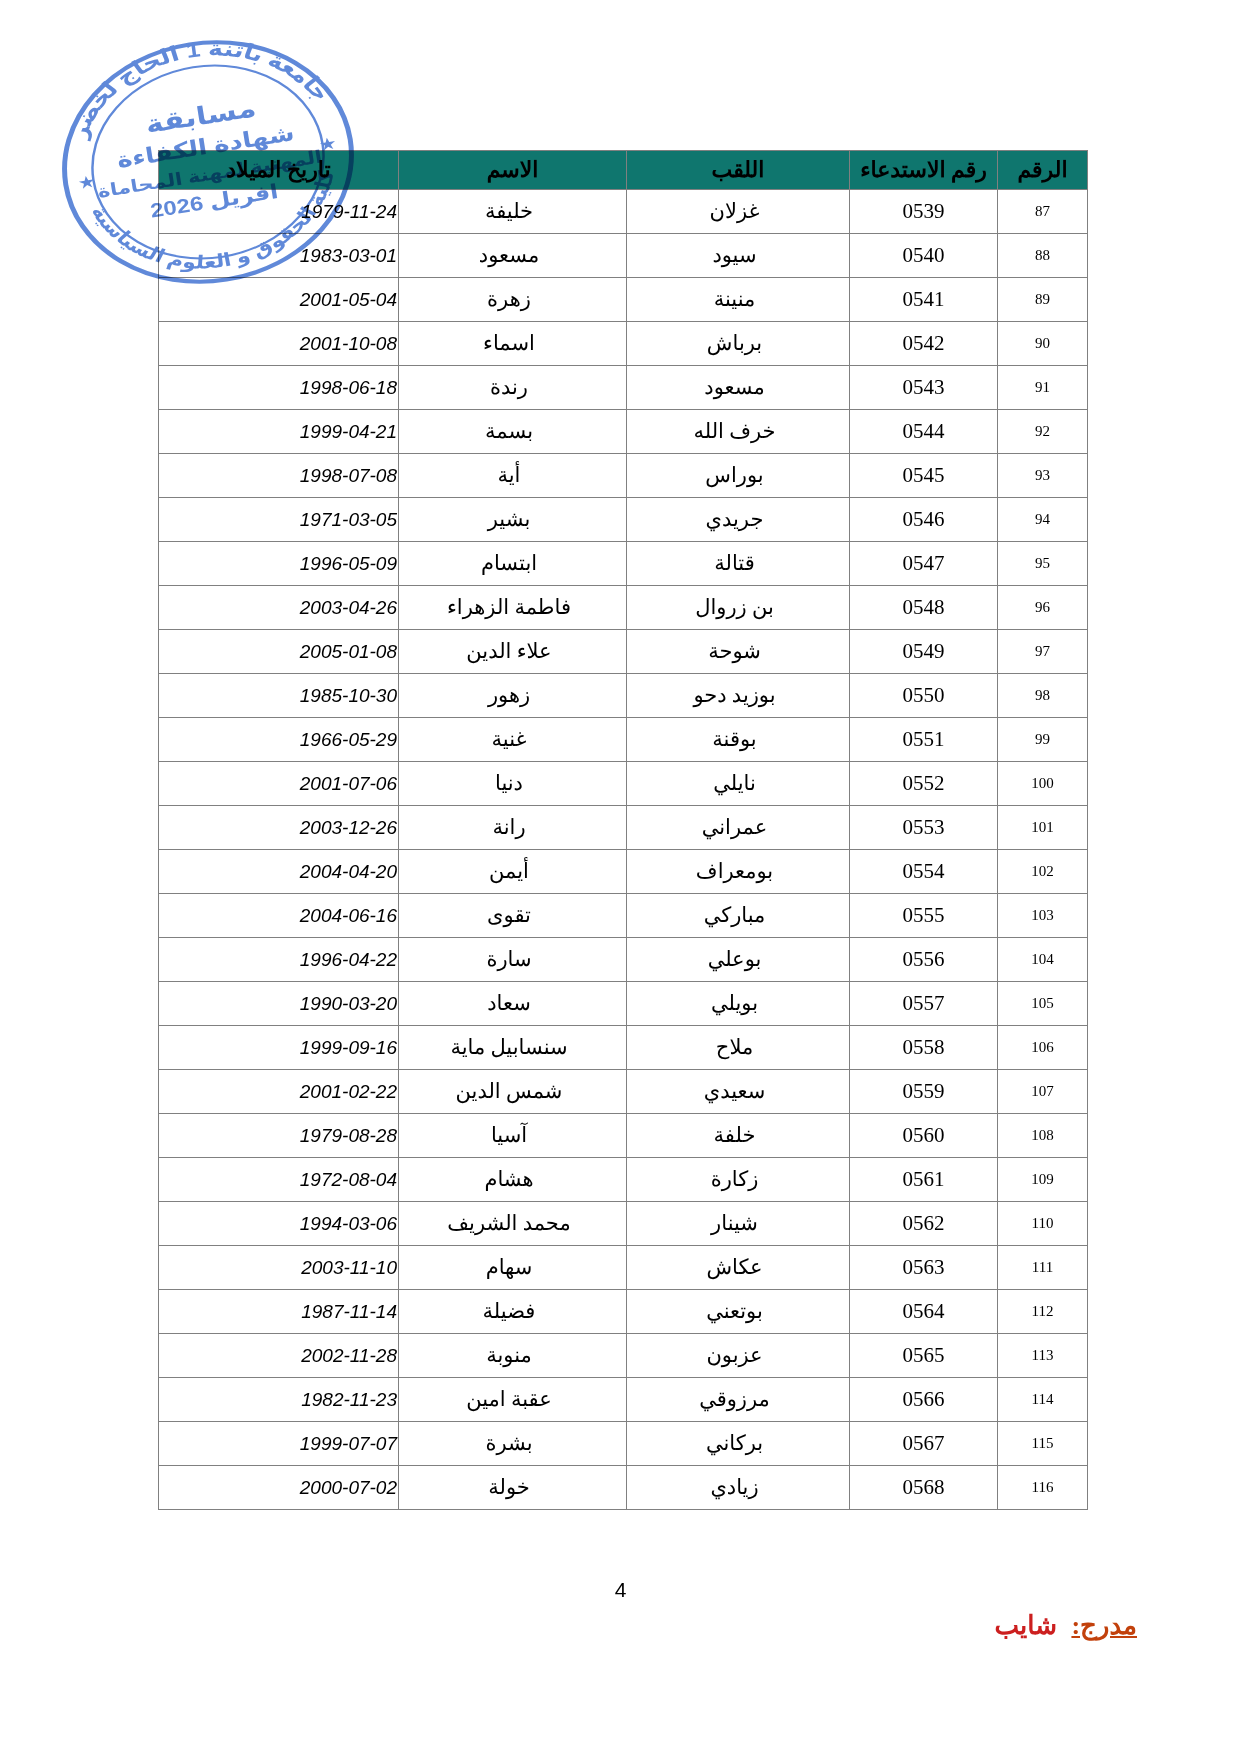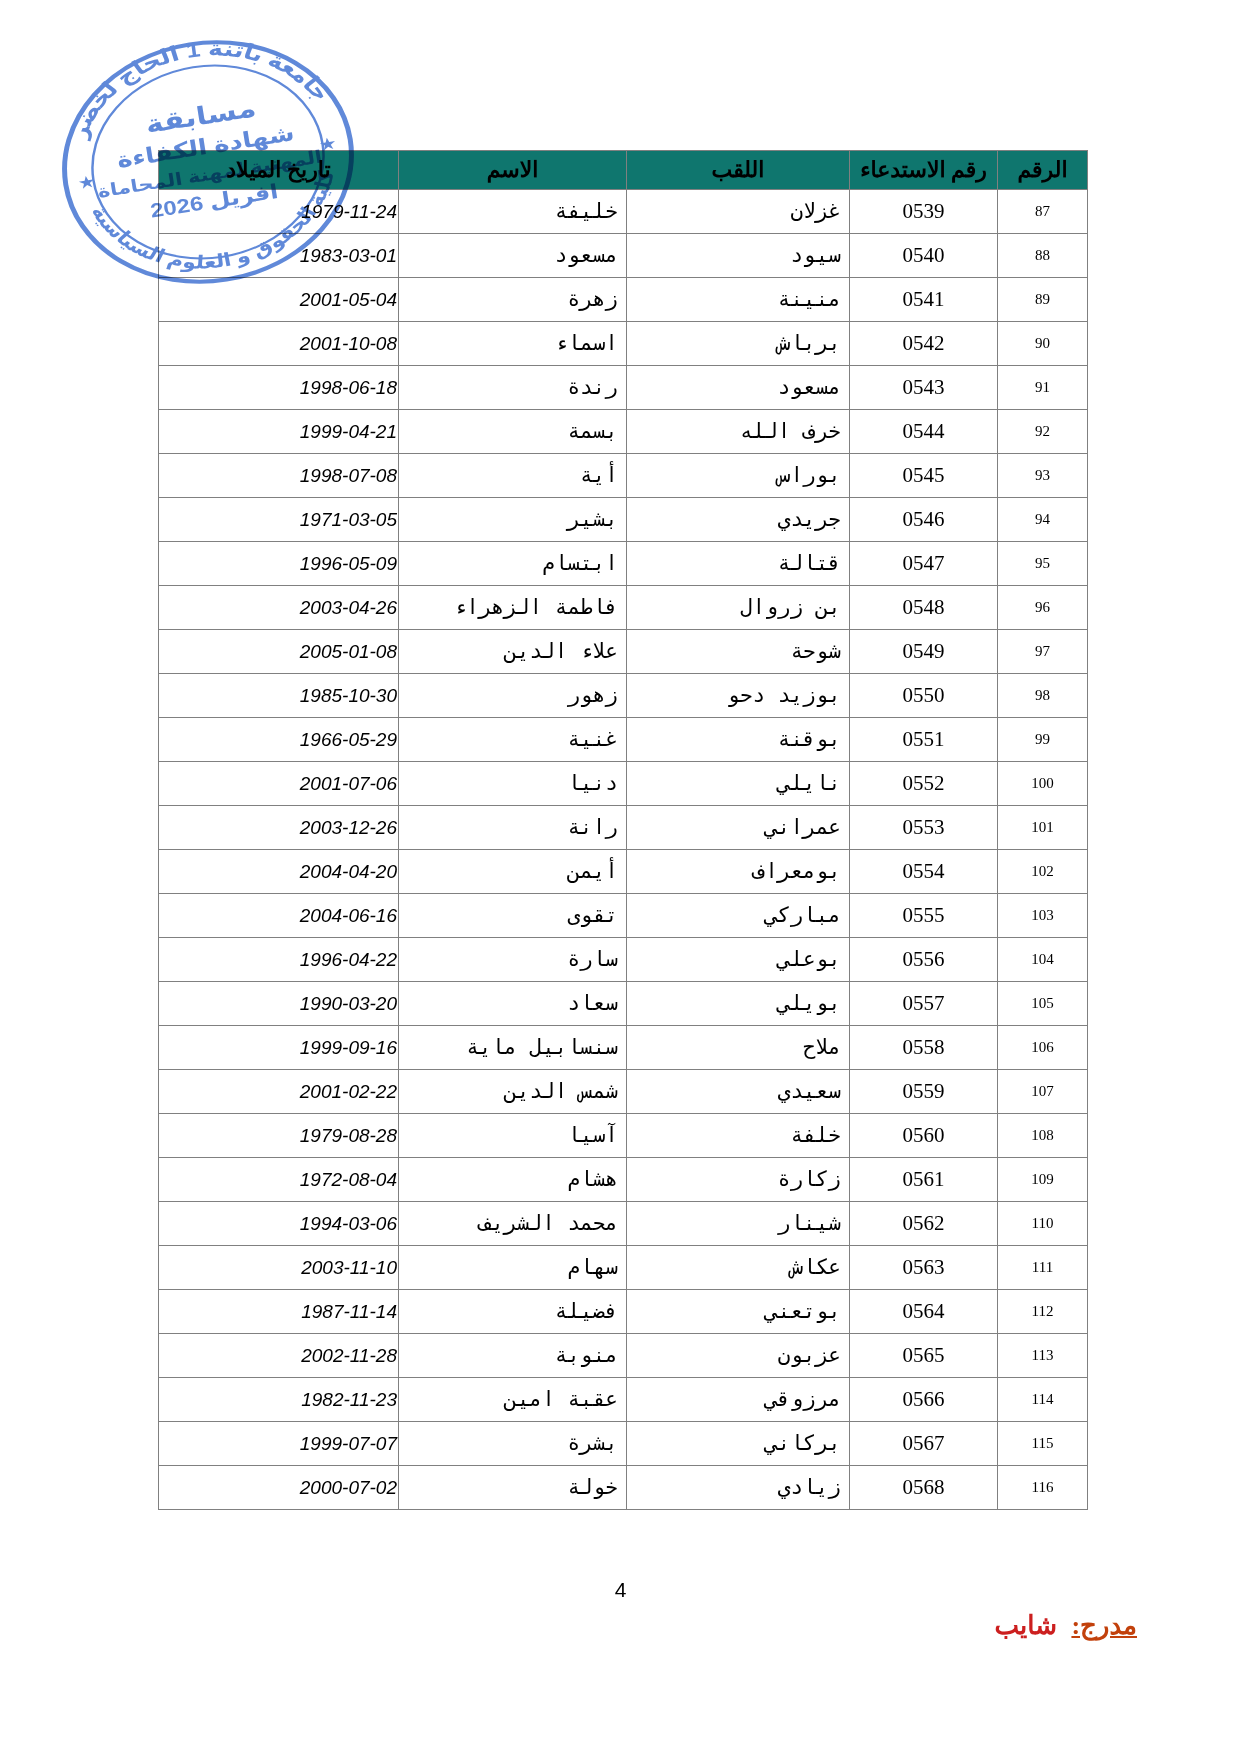--- a/index.html
+++ b/index.html
@@ -43,24 +43,23 @@
     text-align:center;
     font-size:15px;
     font-family:"Liberation Serif","DejaVu Serif",serif;
   }
   td.c-call{
     text-align:center;
     font-size:21px;
     font-family:"Liberation Serif","DejaVu Serif",serif;
   }
   td.c-surname,td.c-first{
-    text-align:right;
+    text-align:center;
     padding-right:8px;
     font-size:21px;
-    font-family:Liberation Mono, monospace;
   }
   td.c-dob{
     text-align:right;
     font-size:19px;
     font-family:"Liberation Sans","DejaVu Sans",sans-serif;
     direction:ltr;
     font-style:italic;
   }
 
   

